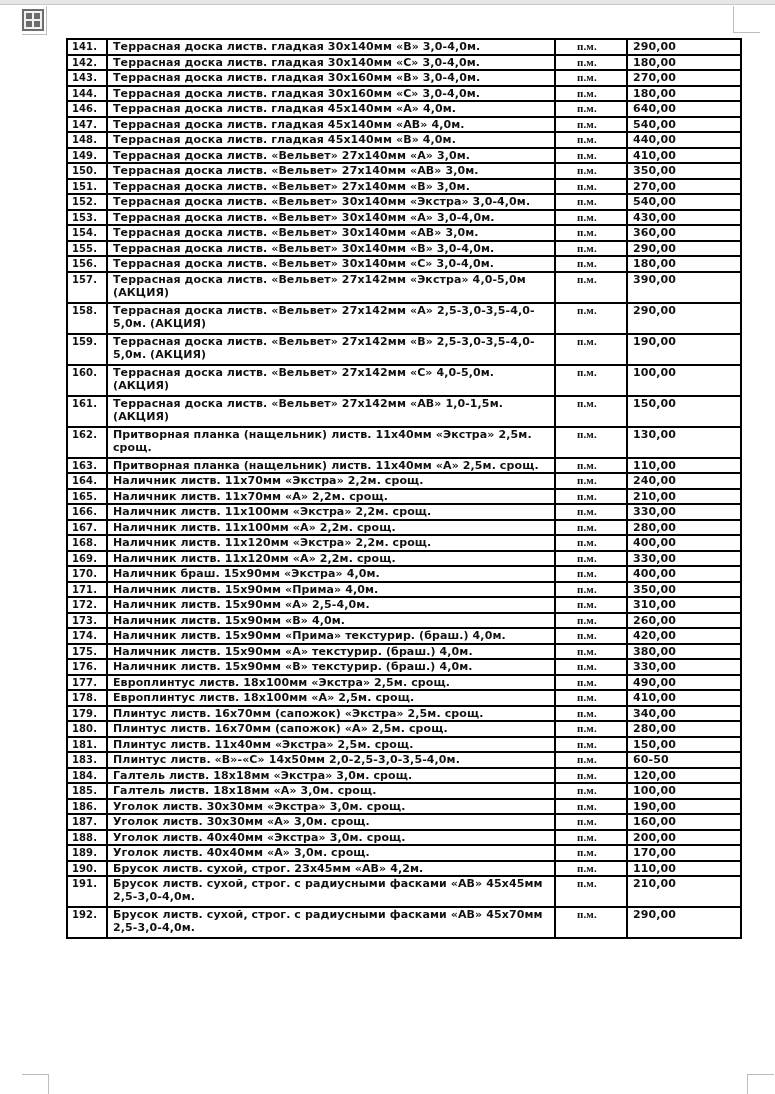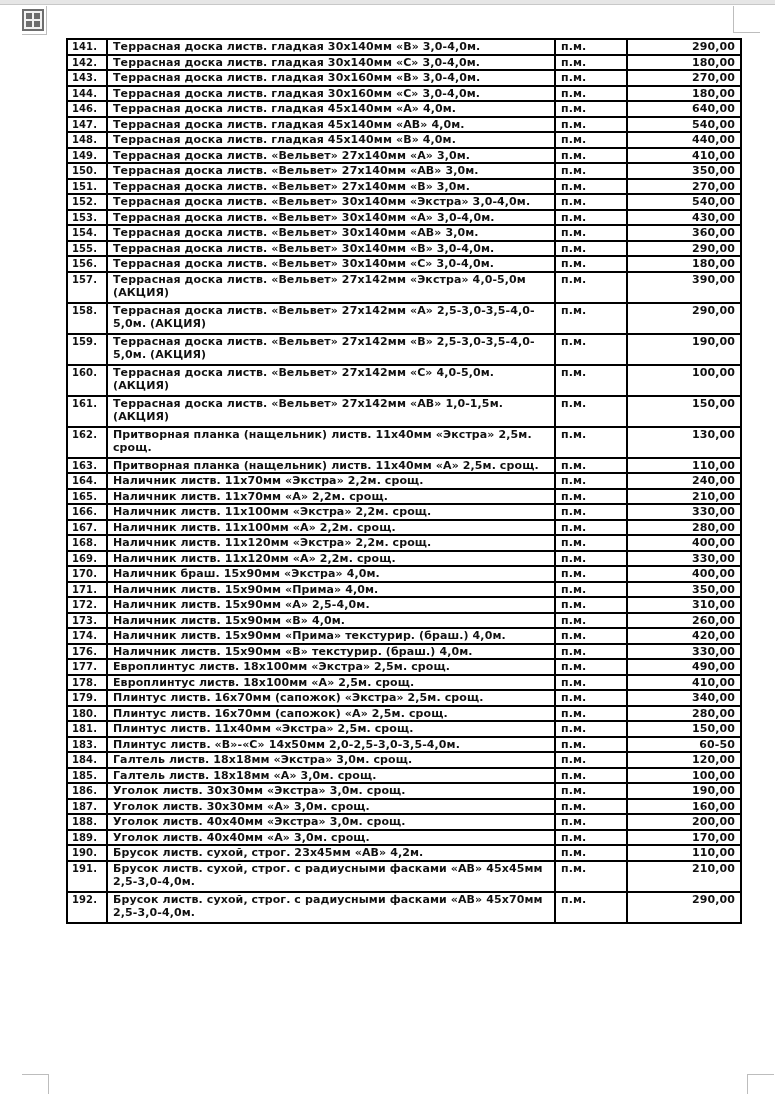--- a/index.html
+++ b/index.html
@@ -82,24 +82,25 @@
     padding-left: 4px;
     padding-right: 2px;
     padding-top: 0px;
   }
   table.price td.name {
     padding-left: 5px;
     white-space: normal;
     border-radius: 7px;
   }
   table.price td.unit {
-    padding-left: 5px;
+    padding-left: 21px;
+    font-family: Liberation Serif, serif;
   }
   table.price td.price-cell {
-    text-align: right;
+    text-align: left;
     padding-right: 5px;
   }
   table.price tr.tall td {
     height: 29px;
     margin-left: 8px;
   }
   col.c1 { width: 40px; }
   col.c2 { width: 448px; }
   col.c3 { width: 72px; }
   col.c4 { width: 114px; }
@@ -321,20 +322,26 @@
         <td class="unit">п.м.</td>
         <td class="price-cell">260,00</td>
       </tr>
       <tr>
         <td class="num">174.</td>
         <td class="name">Наличник листв.  15х90мм  «Прима» текстурир. (браш.)  4,0м.</td>
         <td class="unit">п.м.</td>
         <td class="price-cell">420,00</td>
       </tr>
       <tr>
+        <td class="num">175.</td>
+        <td class="name">Наличник листв.  15х90мм  «А» текстурир. (браш.)  4,0м.</td>
+        <td class="unit">п.м.</td>
+        <td class="price-cell">380,00</td>
+      </tr>
+      <tr>
         <td class="num">176.</td>
         <td class="name">Наличник листв.  15х90мм  «В» текстурир. (браш.)  4,0м.</td>
         <td class="unit">п.м.</td>
         <td class="price-cell">330,00</td>
       </tr>
       <tr>
         <td class="num">177.</td>
         <td class="name">Европлинтус листв. 18х100мм  «Экстра»  2,5м. срощ.</td>
         <td class="unit">п.м.</td>
         <td class="price-cell">490,00</td>

